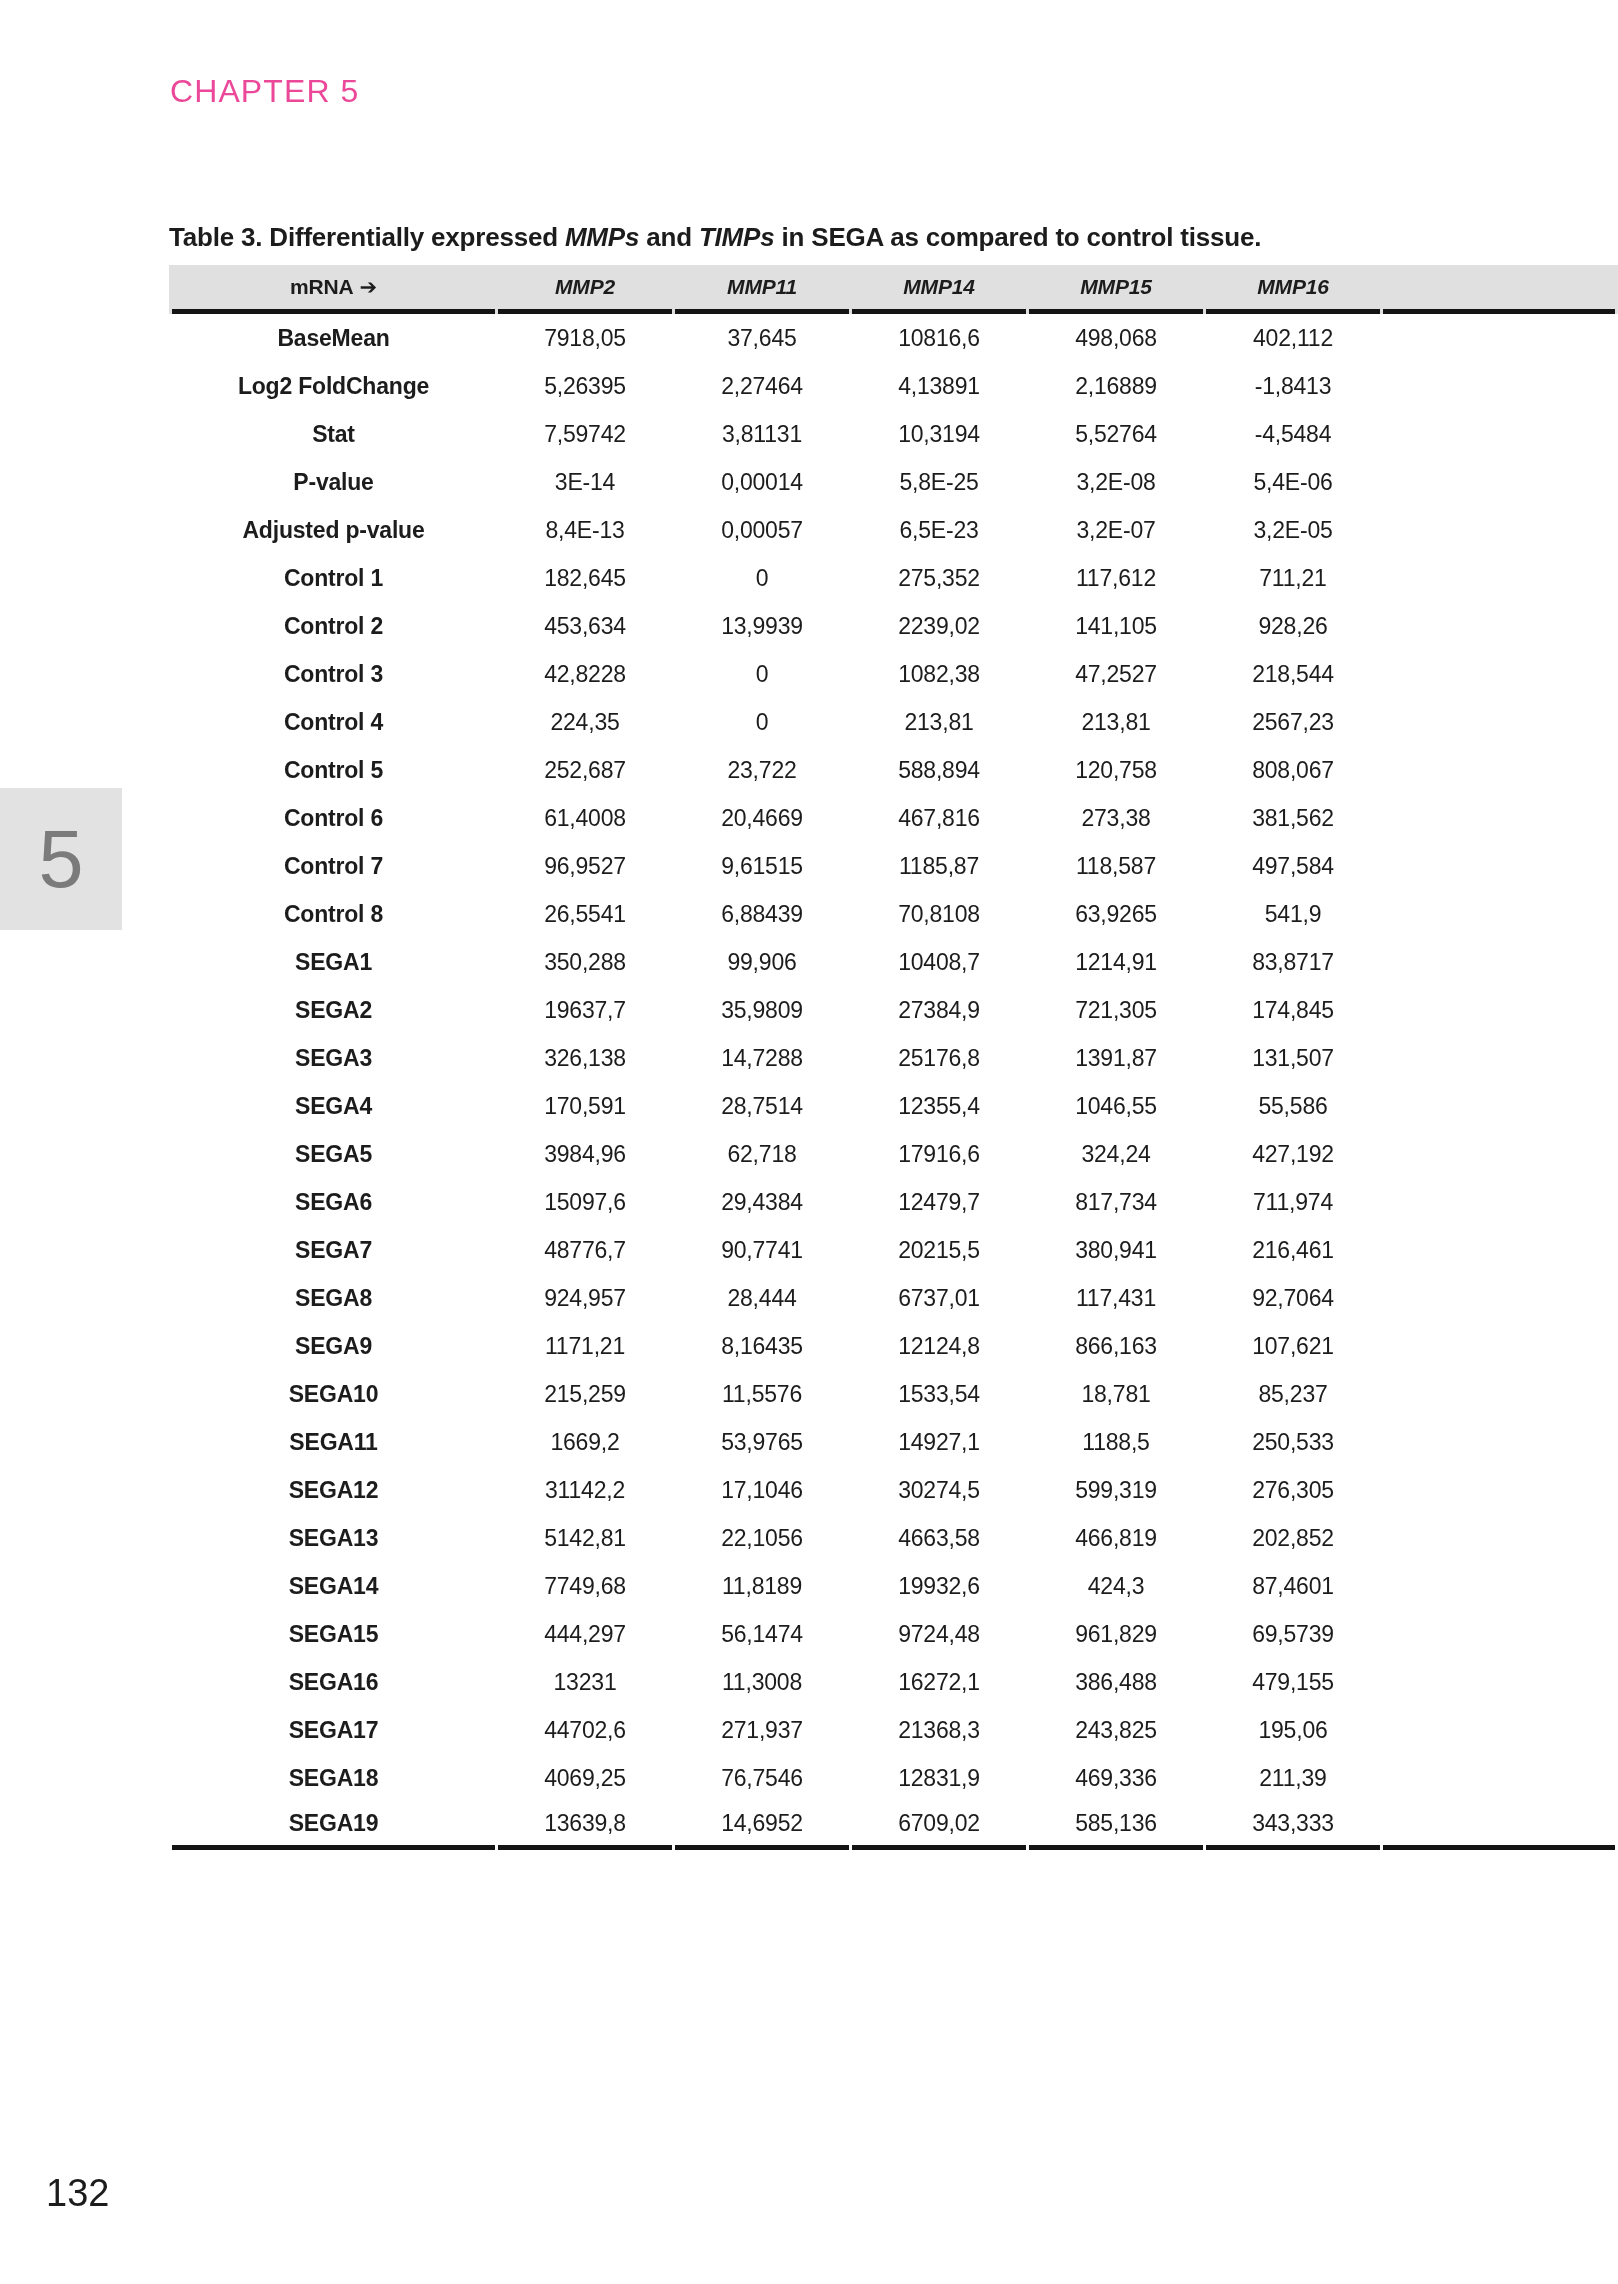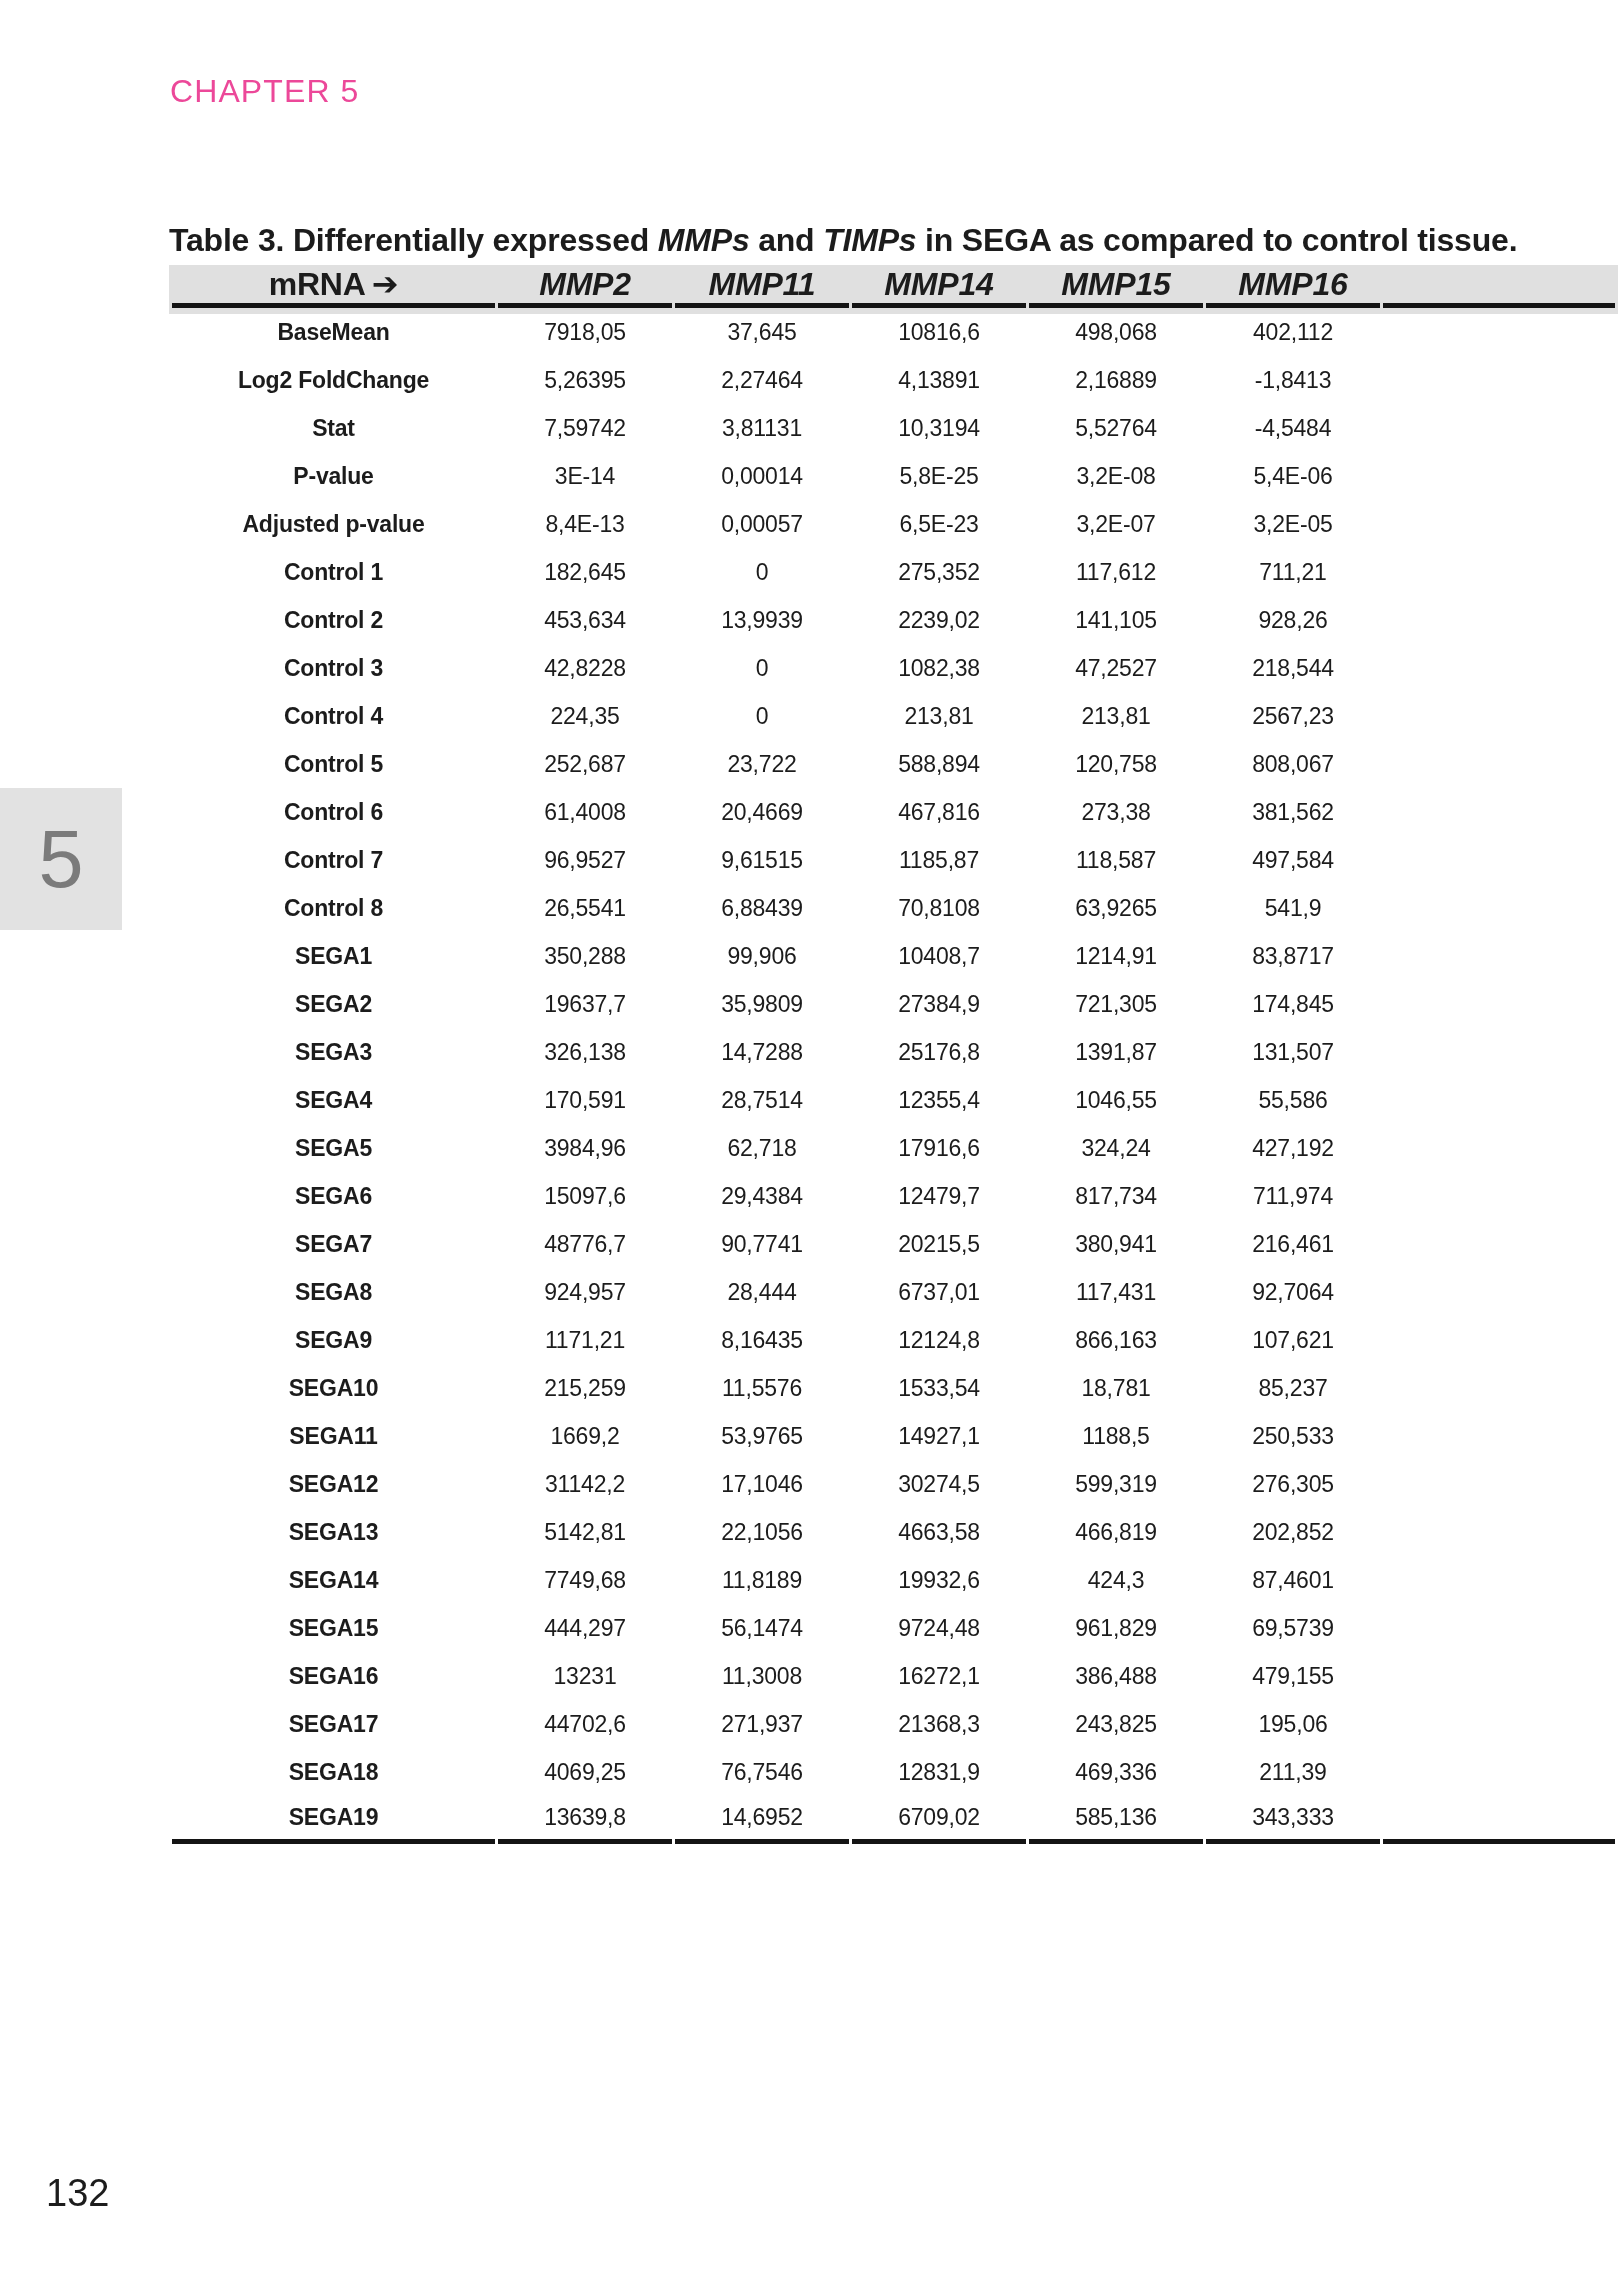--- a/index.html
+++ b/index.html
@@ -6,35 +6,35 @@
   body{
     width:1618px;height:2284px;position:relative;background:#ffffff;
     font-family:"Liberation Sans",sans-serif;color:#1c1c1c;overflow:hidden;
   }
   .chapter-header{
     position:absolute;left:170px;top:73px;
     font-size:32px;font-weight:400;letter-spacing:1.1px;color:#ec4899;
   }
   .table-title{
     position:absolute;left:169px;top:222px;width:1370px;
-    font-size:32px;font-weight:700;letter-spacing:-0.2px;
+    font-size:26px;font-weight:700;letter-spacing:-0.2px;
   }
   .table-title .it{font-style:italic;}
   .table-area{position:absolute;left:169px;top:265px;width:1449px;}
   .header-band{position:absolute;left:0;top:0;width:1449px;height:49px;background:#e0e0e0;}
   table{
     position:relative;border-collapse:separate;border-spacing:3px 0;
     width:1449px;table-layout:fixed;
   }
   col.label{width:323px;}
   col.data{width:174px;}
   col.fill{width:auto;}
   thead th{
-    height:36px;box-sizing:border-box;border-bottom:5.3px solid #141414;
-    font-size:32px;vertical-align:middle;text-align:center;background:transparent;
+    height:49px;box-sizing:border-box;border-bottom:5.3px solid #141414;
+    font-size:21px;vertical-align:middle;text-align:center;background:transparent;
     letter-spacing:-0.2px;padding:0;
   }
   th.mrna-head{font-weight:700;}
   th.col-head{font-weight:700;font-style:italic;}
   .arrow{font-weight:400;margin-left:6px;font-style:normal;}
   tbody th,tbody td{
     height:48px;box-sizing:border-box;font-size:23px;text-align:center;
     vertical-align:middle;font-weight:400;letter-spacing:-0.2px;padding:0;
   }
   tbody th.row-label{font-weight:700;}

